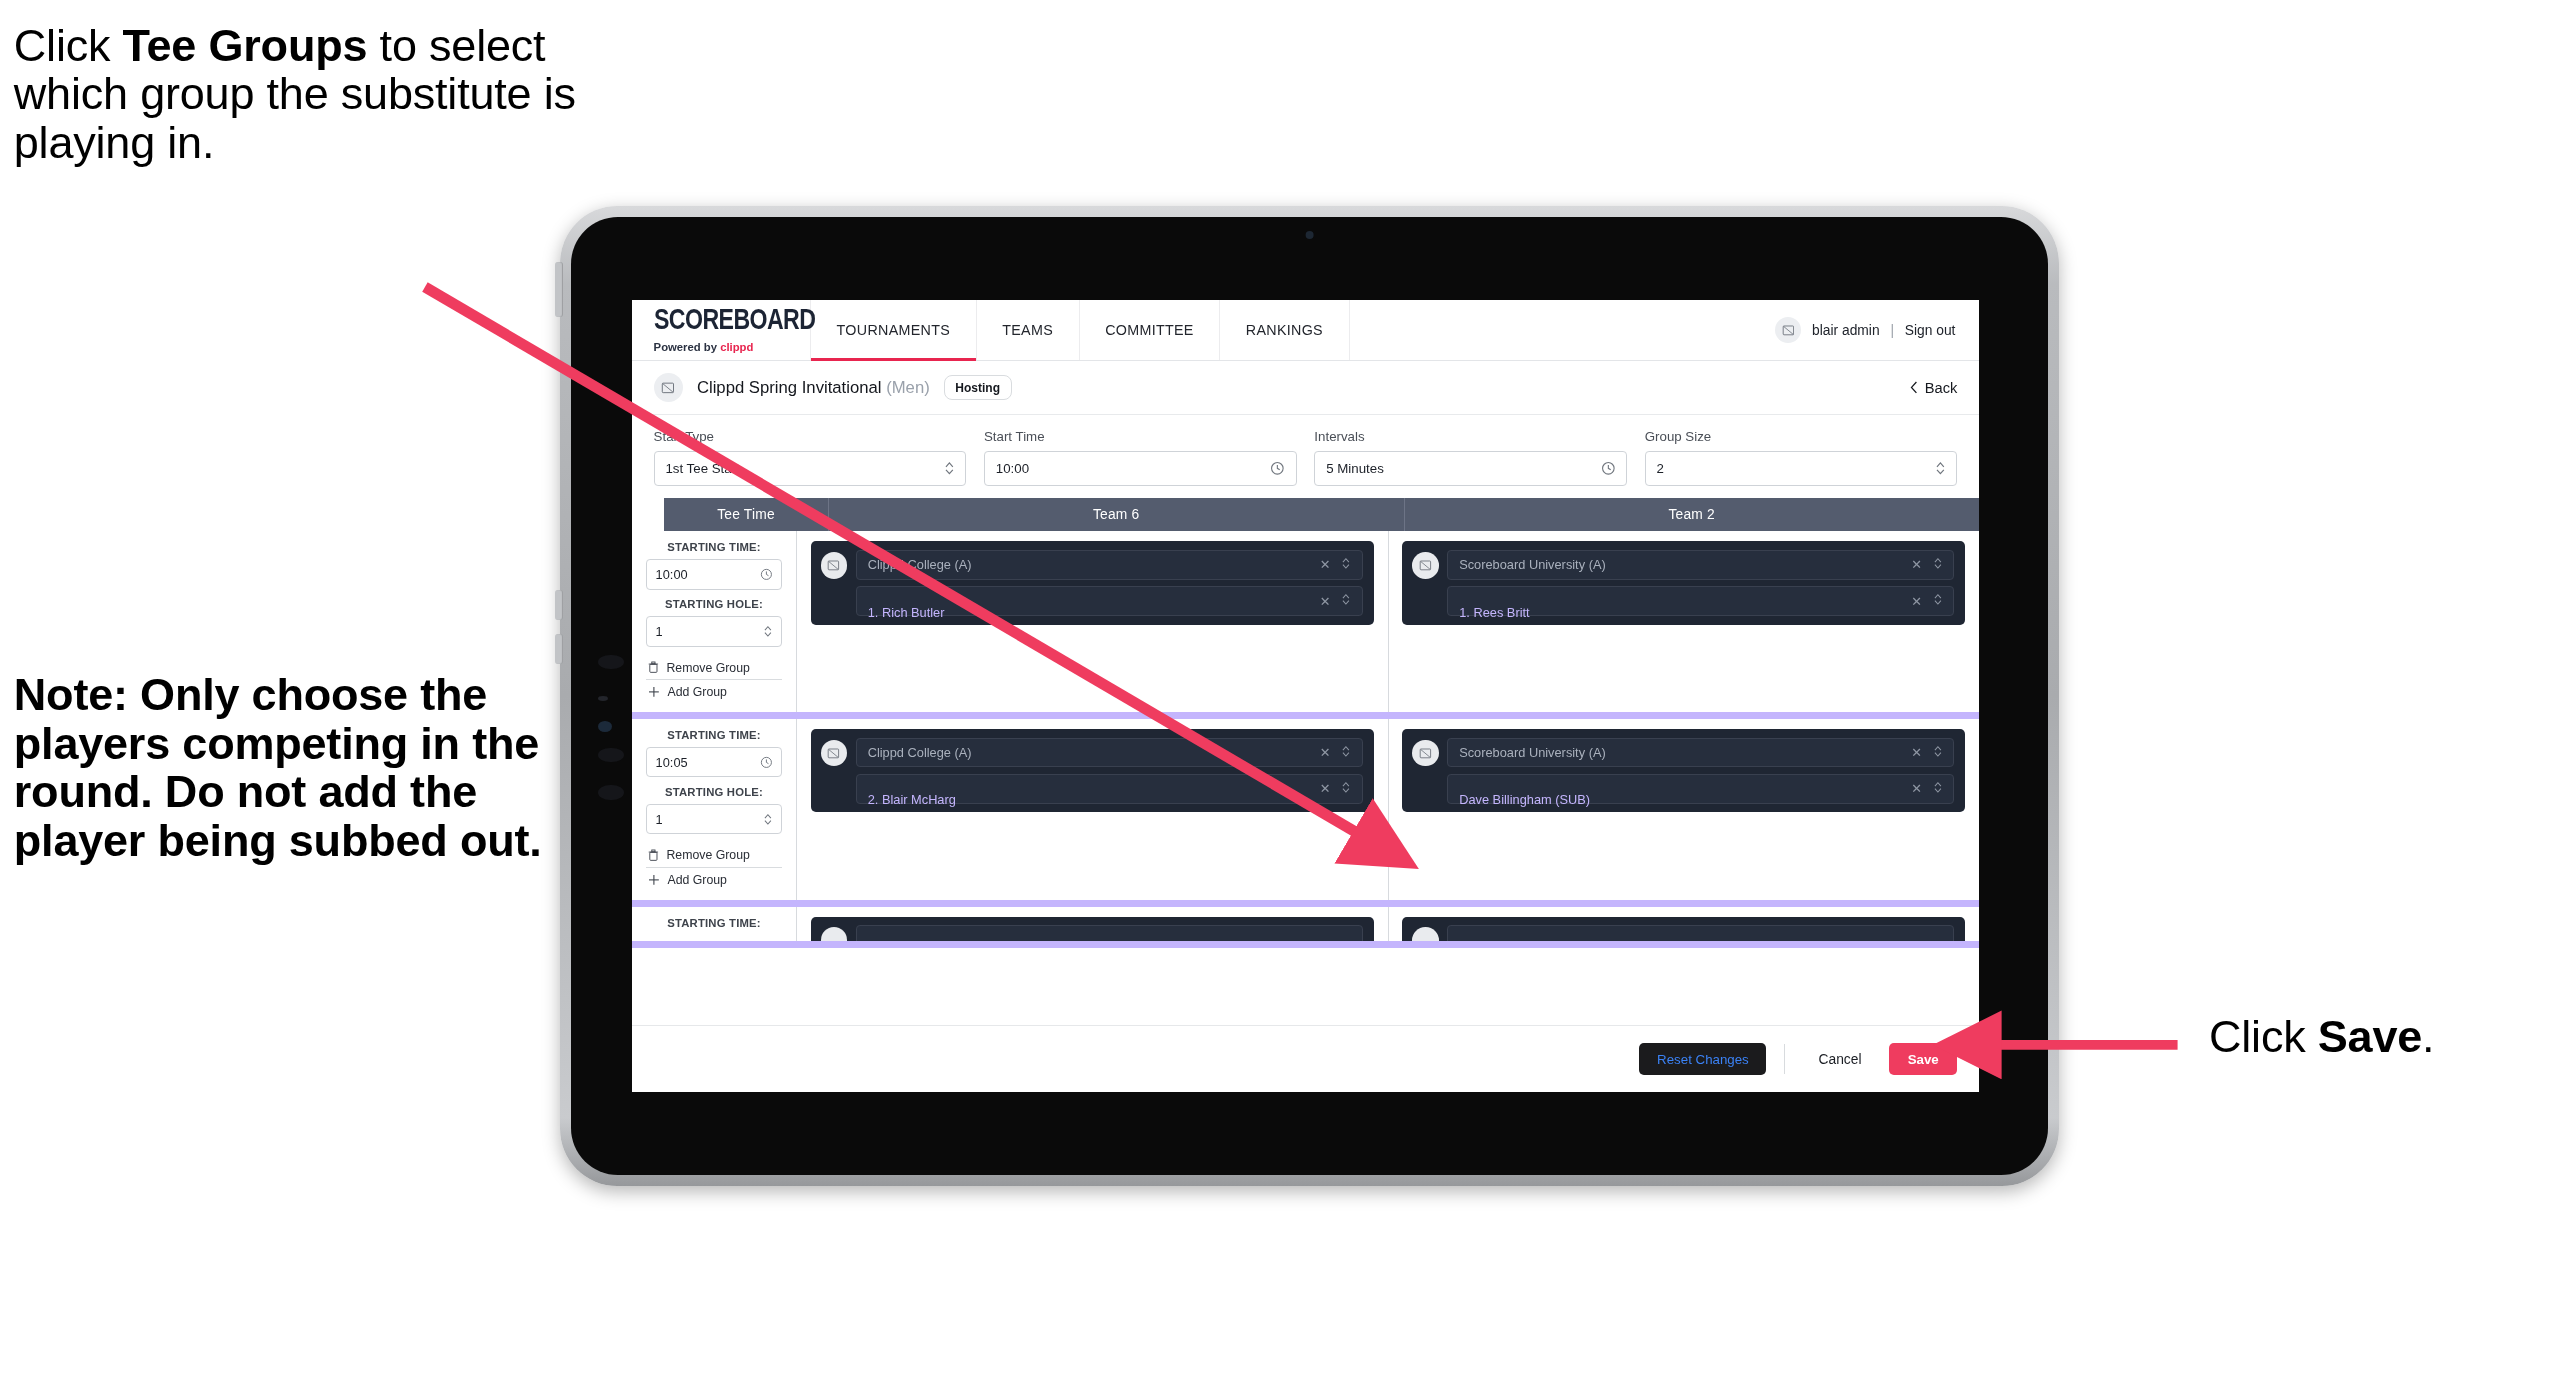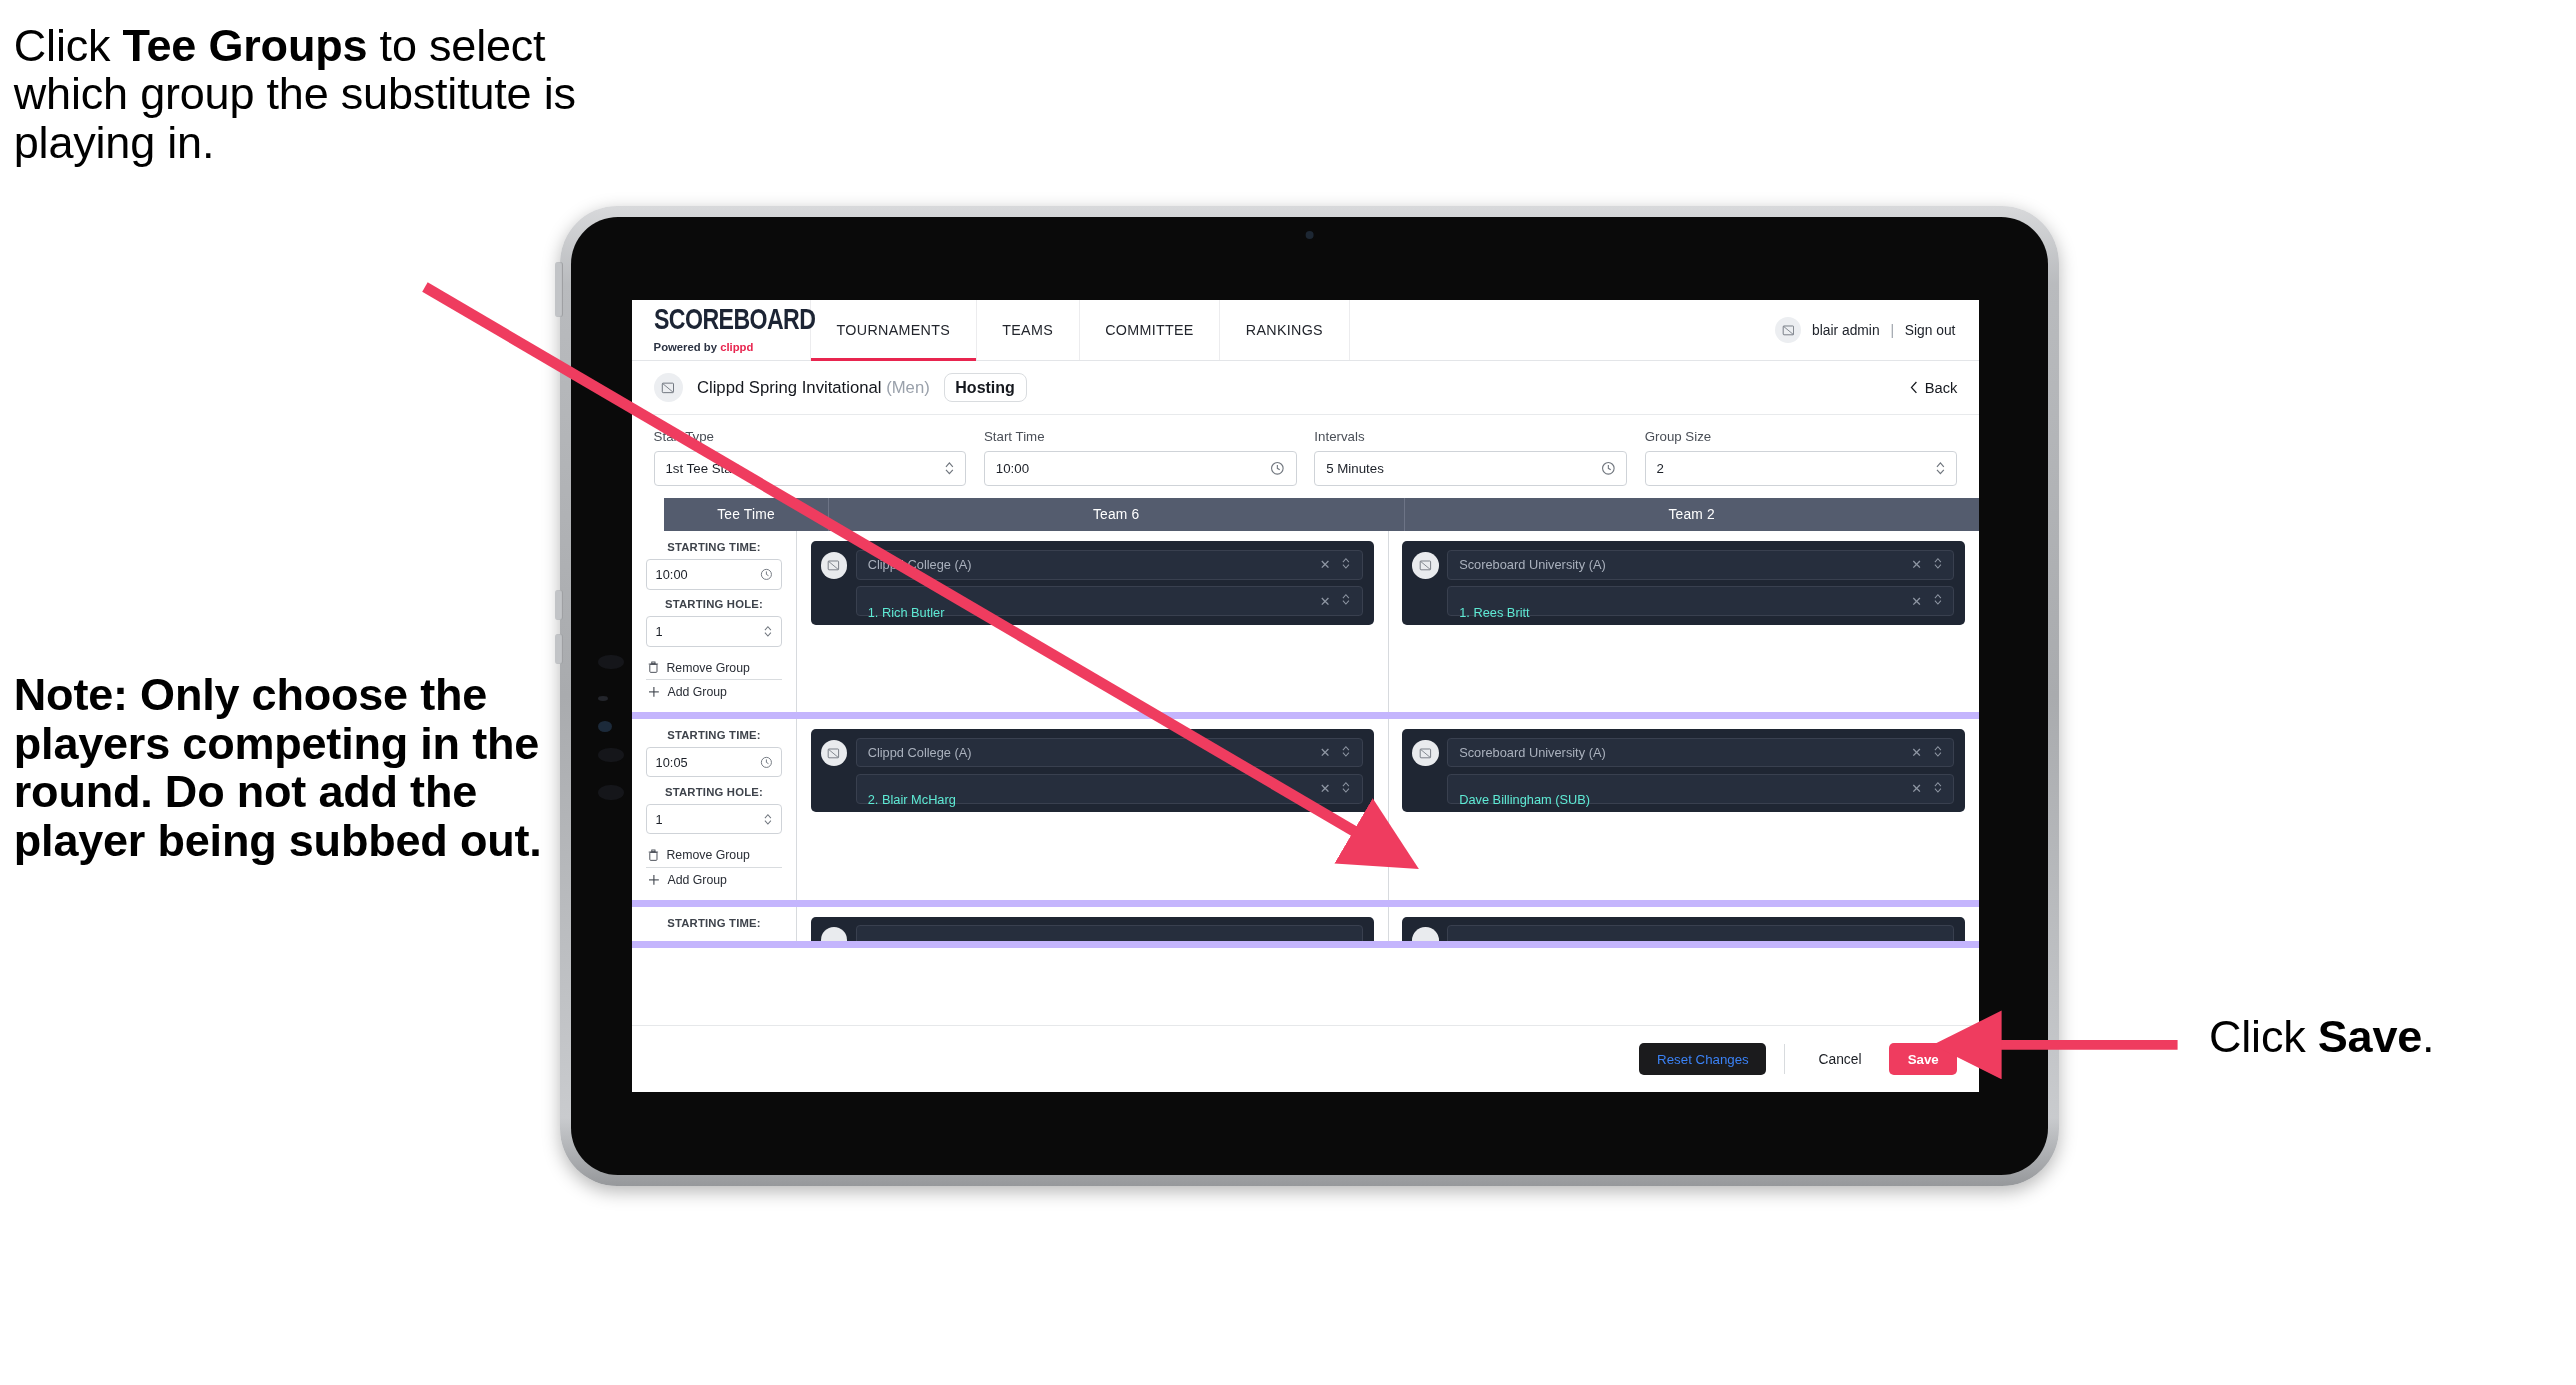--- a/index.html
+++ b/index.html
@@ -115,21 +115,21 @@
   
   .tbar {
     height: 54px; display:flex; align-items:center; padding: 0 21.6px;
     border-bottom:1px solid #e8eaec; background:#fff; gap: 13.8px;
   }
   .tbar .avatar-sm { width:29.5px; height:29.5px; }
   .tname { font-size: 16.7px; color:#14171d; }
   .tname .muted { color:#9aa1ab; }
   .badge-host {
     border:1px solid #d9dcdf; border-radius:8px; padding:4.9px 10.8px;
-    font-size: 16px; font-weight:700; color:#15181e; background:#fff;
+    font-size: 12px; font-weight:700; color:#15181e; background:#fff;
   }
   .backbtn {
     margin-left:auto; display:flex; align-items:center; gap:6.9px;
     font-size:14.7px; color:#16191f; cursor:pointer;
   }
 
   
   .settings {
     display:flex; gap: 17.7px; padding: 13.8px 21.6px 12.8px 21.6px; background:#fff;
   }
@@ -185,21 +185,21 @@
     display:flex; align-items:center; justify-content:center; margin-top:2px;
   }
   .gc-items { flex:1; display:flex; flex-direction:column; gap: 6.9px; }
   .gc-item {
     background:#262e3d; border:1px solid #39404f; border-radius:3.9px;
     height: 29.5px; display:flex; align-items:center; padding: 0 10.8px;
     font-size: 12.8px;
   }
   .gc-item .nm { flex:1; }
   .gc-item.team-nm .nm { color:#aab1bd; }
-  .gc-item.player .nm { color:#5eead4;margin-top:22px; }
+  .gc-item.player .nm { color:#c4b5fd;margin-top:22px; }
   .gc-ctrls { display:flex; align-items:center; gap: 10.8px; color:#8e96a3; font-size: 12.8px;}
   .gc-x { cursor:pointer; }
 
   
   .trow.partial { height: 41px; overflow:hidden; }
 
   
   .footer {
     position:absolute; left:0; right:0; bottom:0; height: 67px; background:#fff;
     border-top: 1px solid #e6e8ea;

